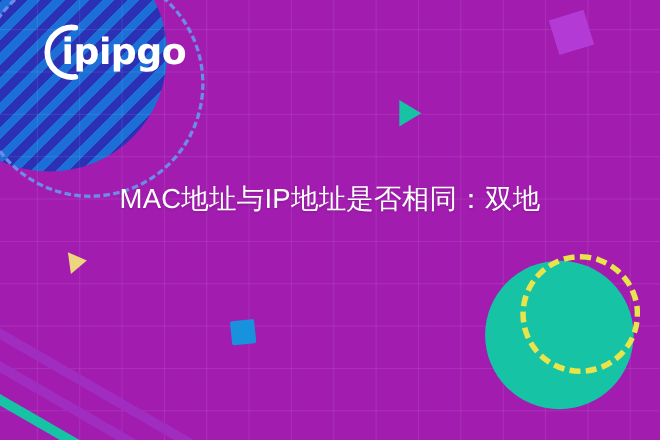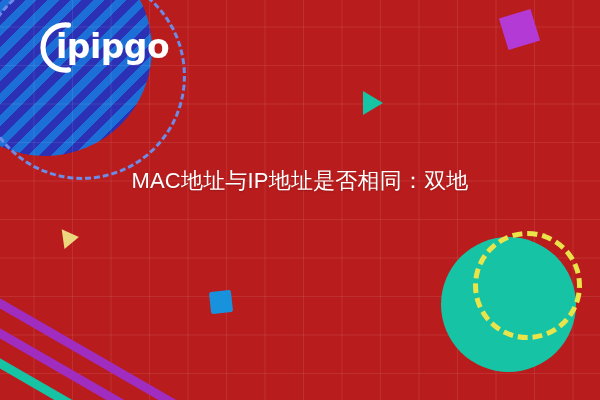--- a/index.html
+++ b/index.html
@@ -5,21 +5,21 @@
   html, body {
     margin: 0;
     padding: 0;
     background: #1a1a2e;
   }
   #stage {
     position: relative;
     width: 600px;
     height: 400px;
     overflow: hidden;
-    background: #b91c1c;
+    background: #a21caf;
     font-family: "Liberation Sans", "DejaVu Sans", sans-serif;
   }
 
   
   .grid {
     position: absolute;
     inset: 0;
     background-image:
       linear-gradient(to right, rgba(255,255,255,0.085) 1px, transparent 1px),
       linear-gradient(to bottom, rgba(255,255,255,0.085) 1px, transparent 1px);
@@ -137,21 +137,21 @@
   .logo svg { display: block; }
 
   
   .title {
     position: absolute;
     left: 50px;
     top: 162px;
     width: 500px;
     text-align: center;
     color: #ffffff;
-    font-size: 22px;
+    font-size: 25px;
     line-height: 38px;
     font-weight: 400;
     letter-spacing: 0.2px;
     text-shadow: 0 1px 2px rgba(0,0,0,0.18);
   }
 </style>
 </head>
 <body>
 
 <div id="stage">

